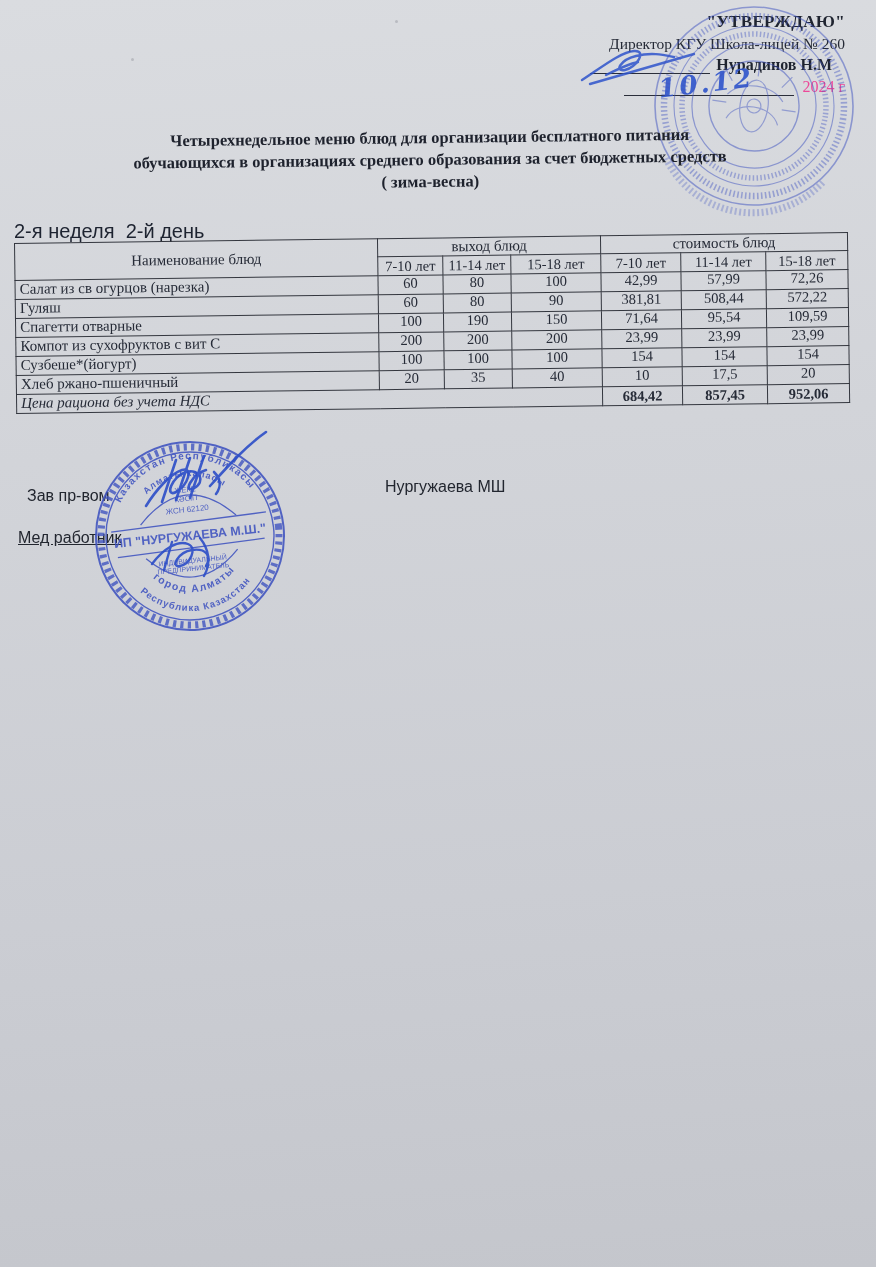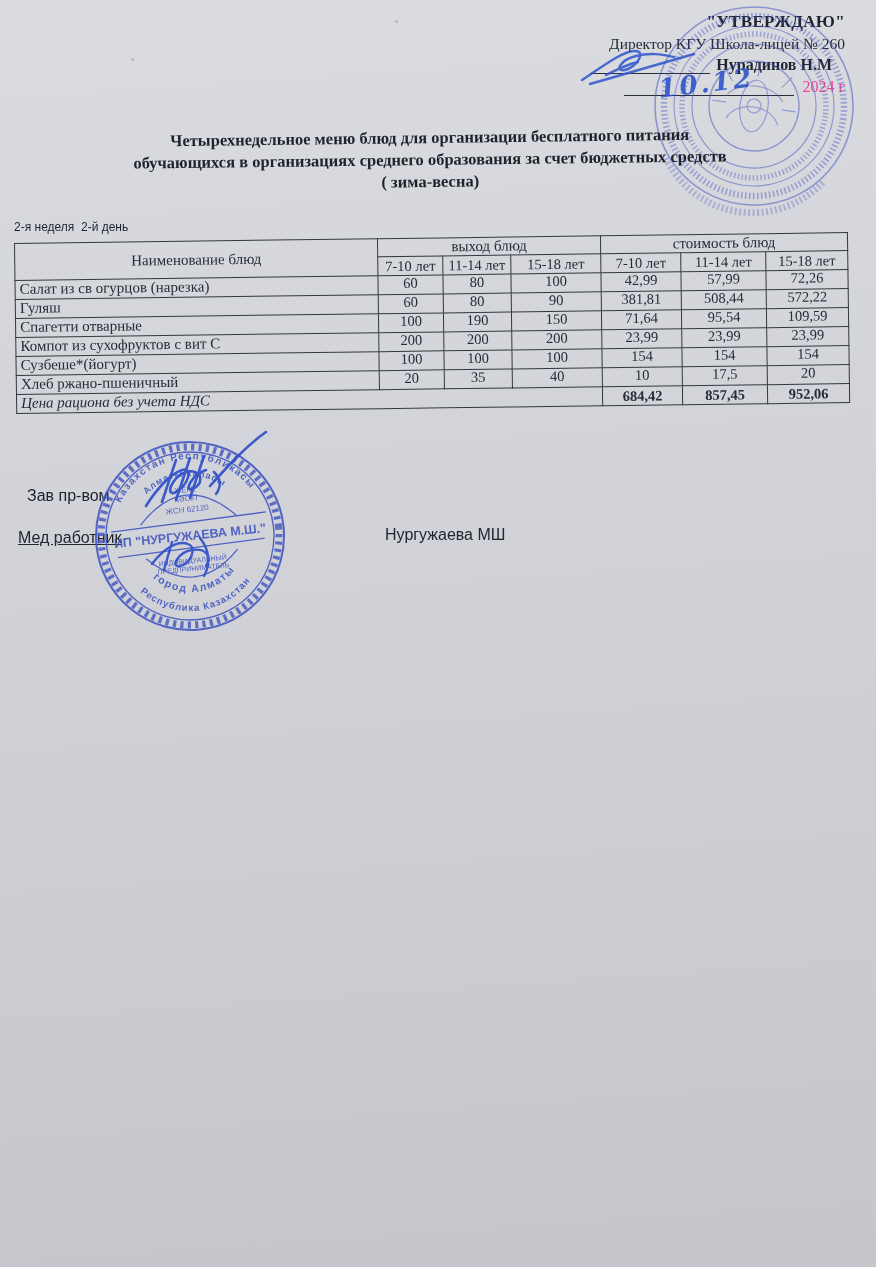--- a/index.html
+++ b/index.html
@@ -40,21 +40,21 @@
   
   .doc-title {
     position:absolute; top:127px; left:40px; width:780px;
     text-align:center; font-weight:bold; font-size:16.5px; line-height:22px;
     color:#1e222d; transform:rotate(-0.7deg);
   }
 
   
   .week-label {
     position:absolute; top:220px; left:14px;
-    font-family:"Liberation Sans", sans-serif; font-size:12px; color:#1d2330;
+    font-family:"Liberation Sans", sans-serif; font-size:20px; color:#1d2330;
     white-space:pre;
   }
 
   
   .menu-table-wrap { position:absolute; top:243px; left:14px; transform:rotate(-0.75deg); transform-origin:left top; }
   table { border-collapse:collapse; table-layout:fixed; width:833px; background:transparent; }
   td, th { border:1px solid #34373f; font-weight:normal; overflow:hidden; white-space:nowrap; }
   thead th { text-align:center; font-size:15px; color:#262b37; }
   thead tr.group-row { height:17px; }
   thead tr.age-row { height:19px; }
@@ -64,21 +64,21 @@
   td.name-cell { text-align:left; padding:0 0 1px 4px; vertical-align:bottom; font-size:15px; color:#262b37; }
   td.num { text-align:center; vertical-align:top; font-size:14.5px; color:#262b37; line-height:15px; }
   tr.total-row { height:19px; }
   tr.total-row td.total-label { font-style:italic; font-size:15px; vertical-align:bottom; padding:0 0 1px 4px; color:#262b37; }
   tr.total-row td.num { font-weight:bold; vertical-align:middle; }
 
   
   .sig-label { position:absolute; font-family:"Liberation Sans", sans-serif; font-size:16px; color:#22262f; }
   .zav-label { top:487px; left:27px; }
   .med-label { top:529px; left:18px;text-decoration:underline; }
-  .zav-name  { top:478px; left:385px;margin-top:48px; }
+  .zav-name  { top:478px; left:385px; }
 
   svg text { font-family:"Liberation Sans", sans-serif; }
 </style>
 </head>
 <body>
 
 <div class="scan-speck" style="top:58px; left:131px;"></div>
 <div class="scan-speck" style="top:20px; left:395px;"></div>
 
 <div class="approval">

